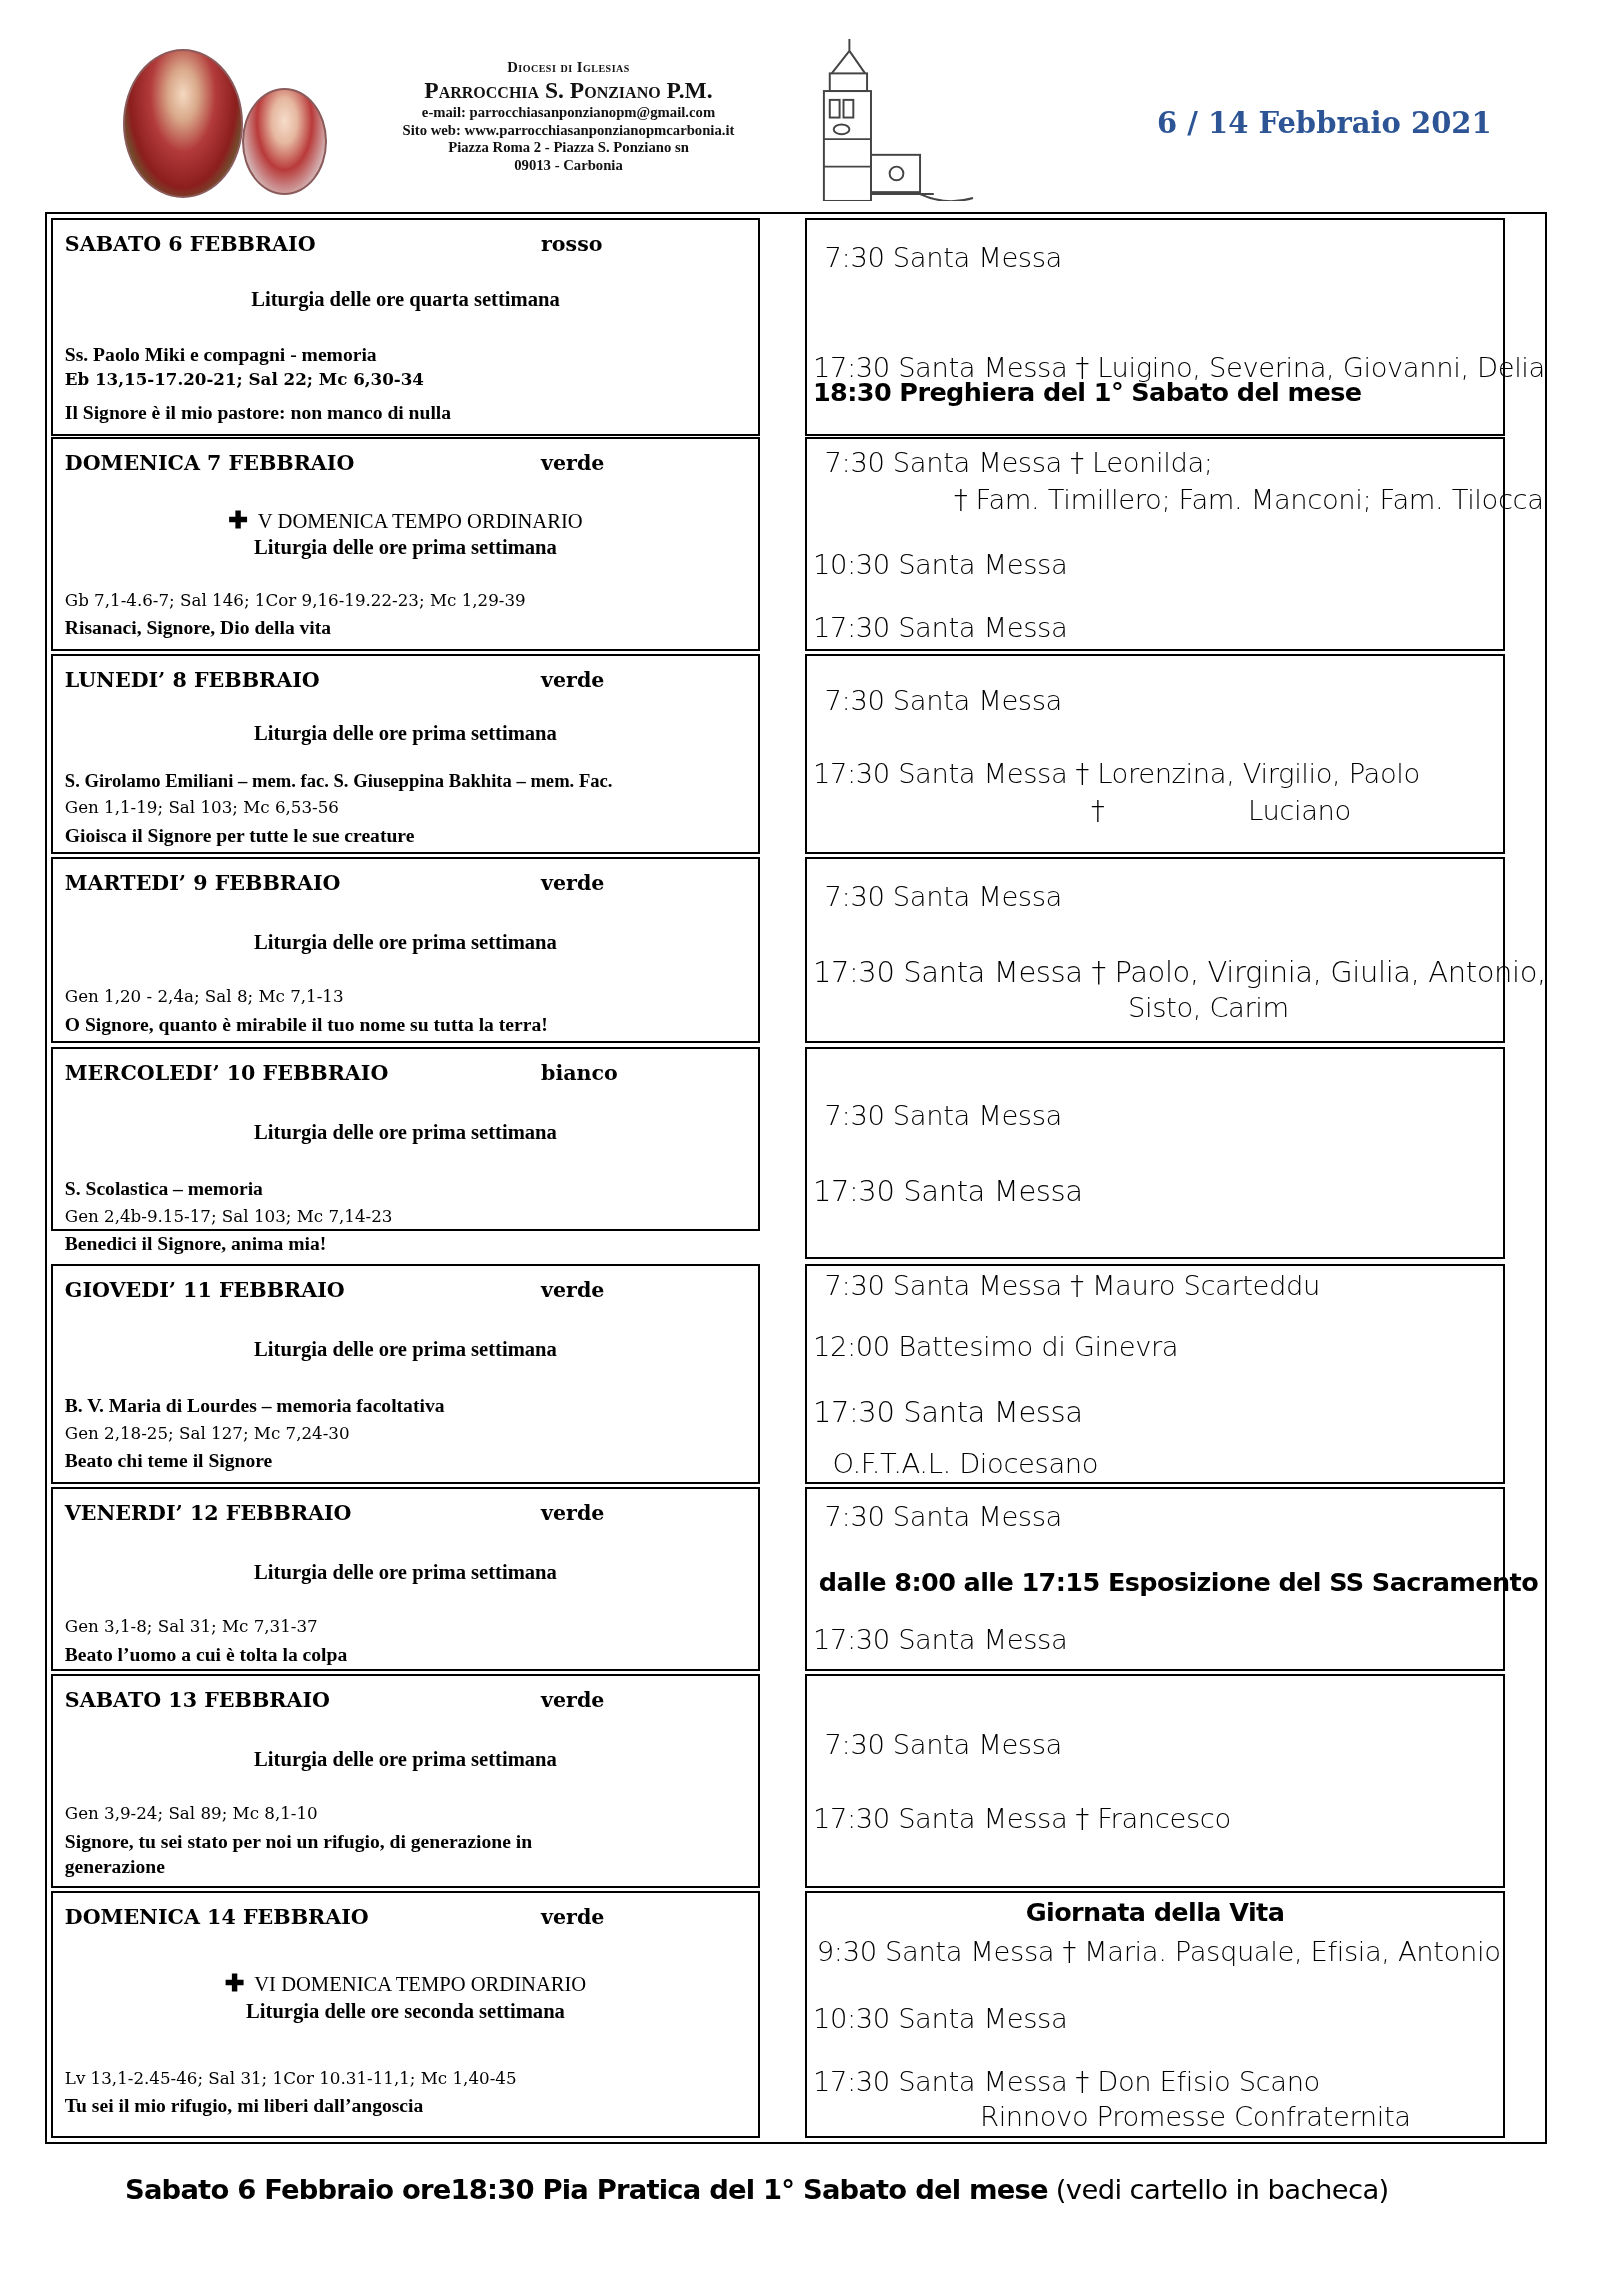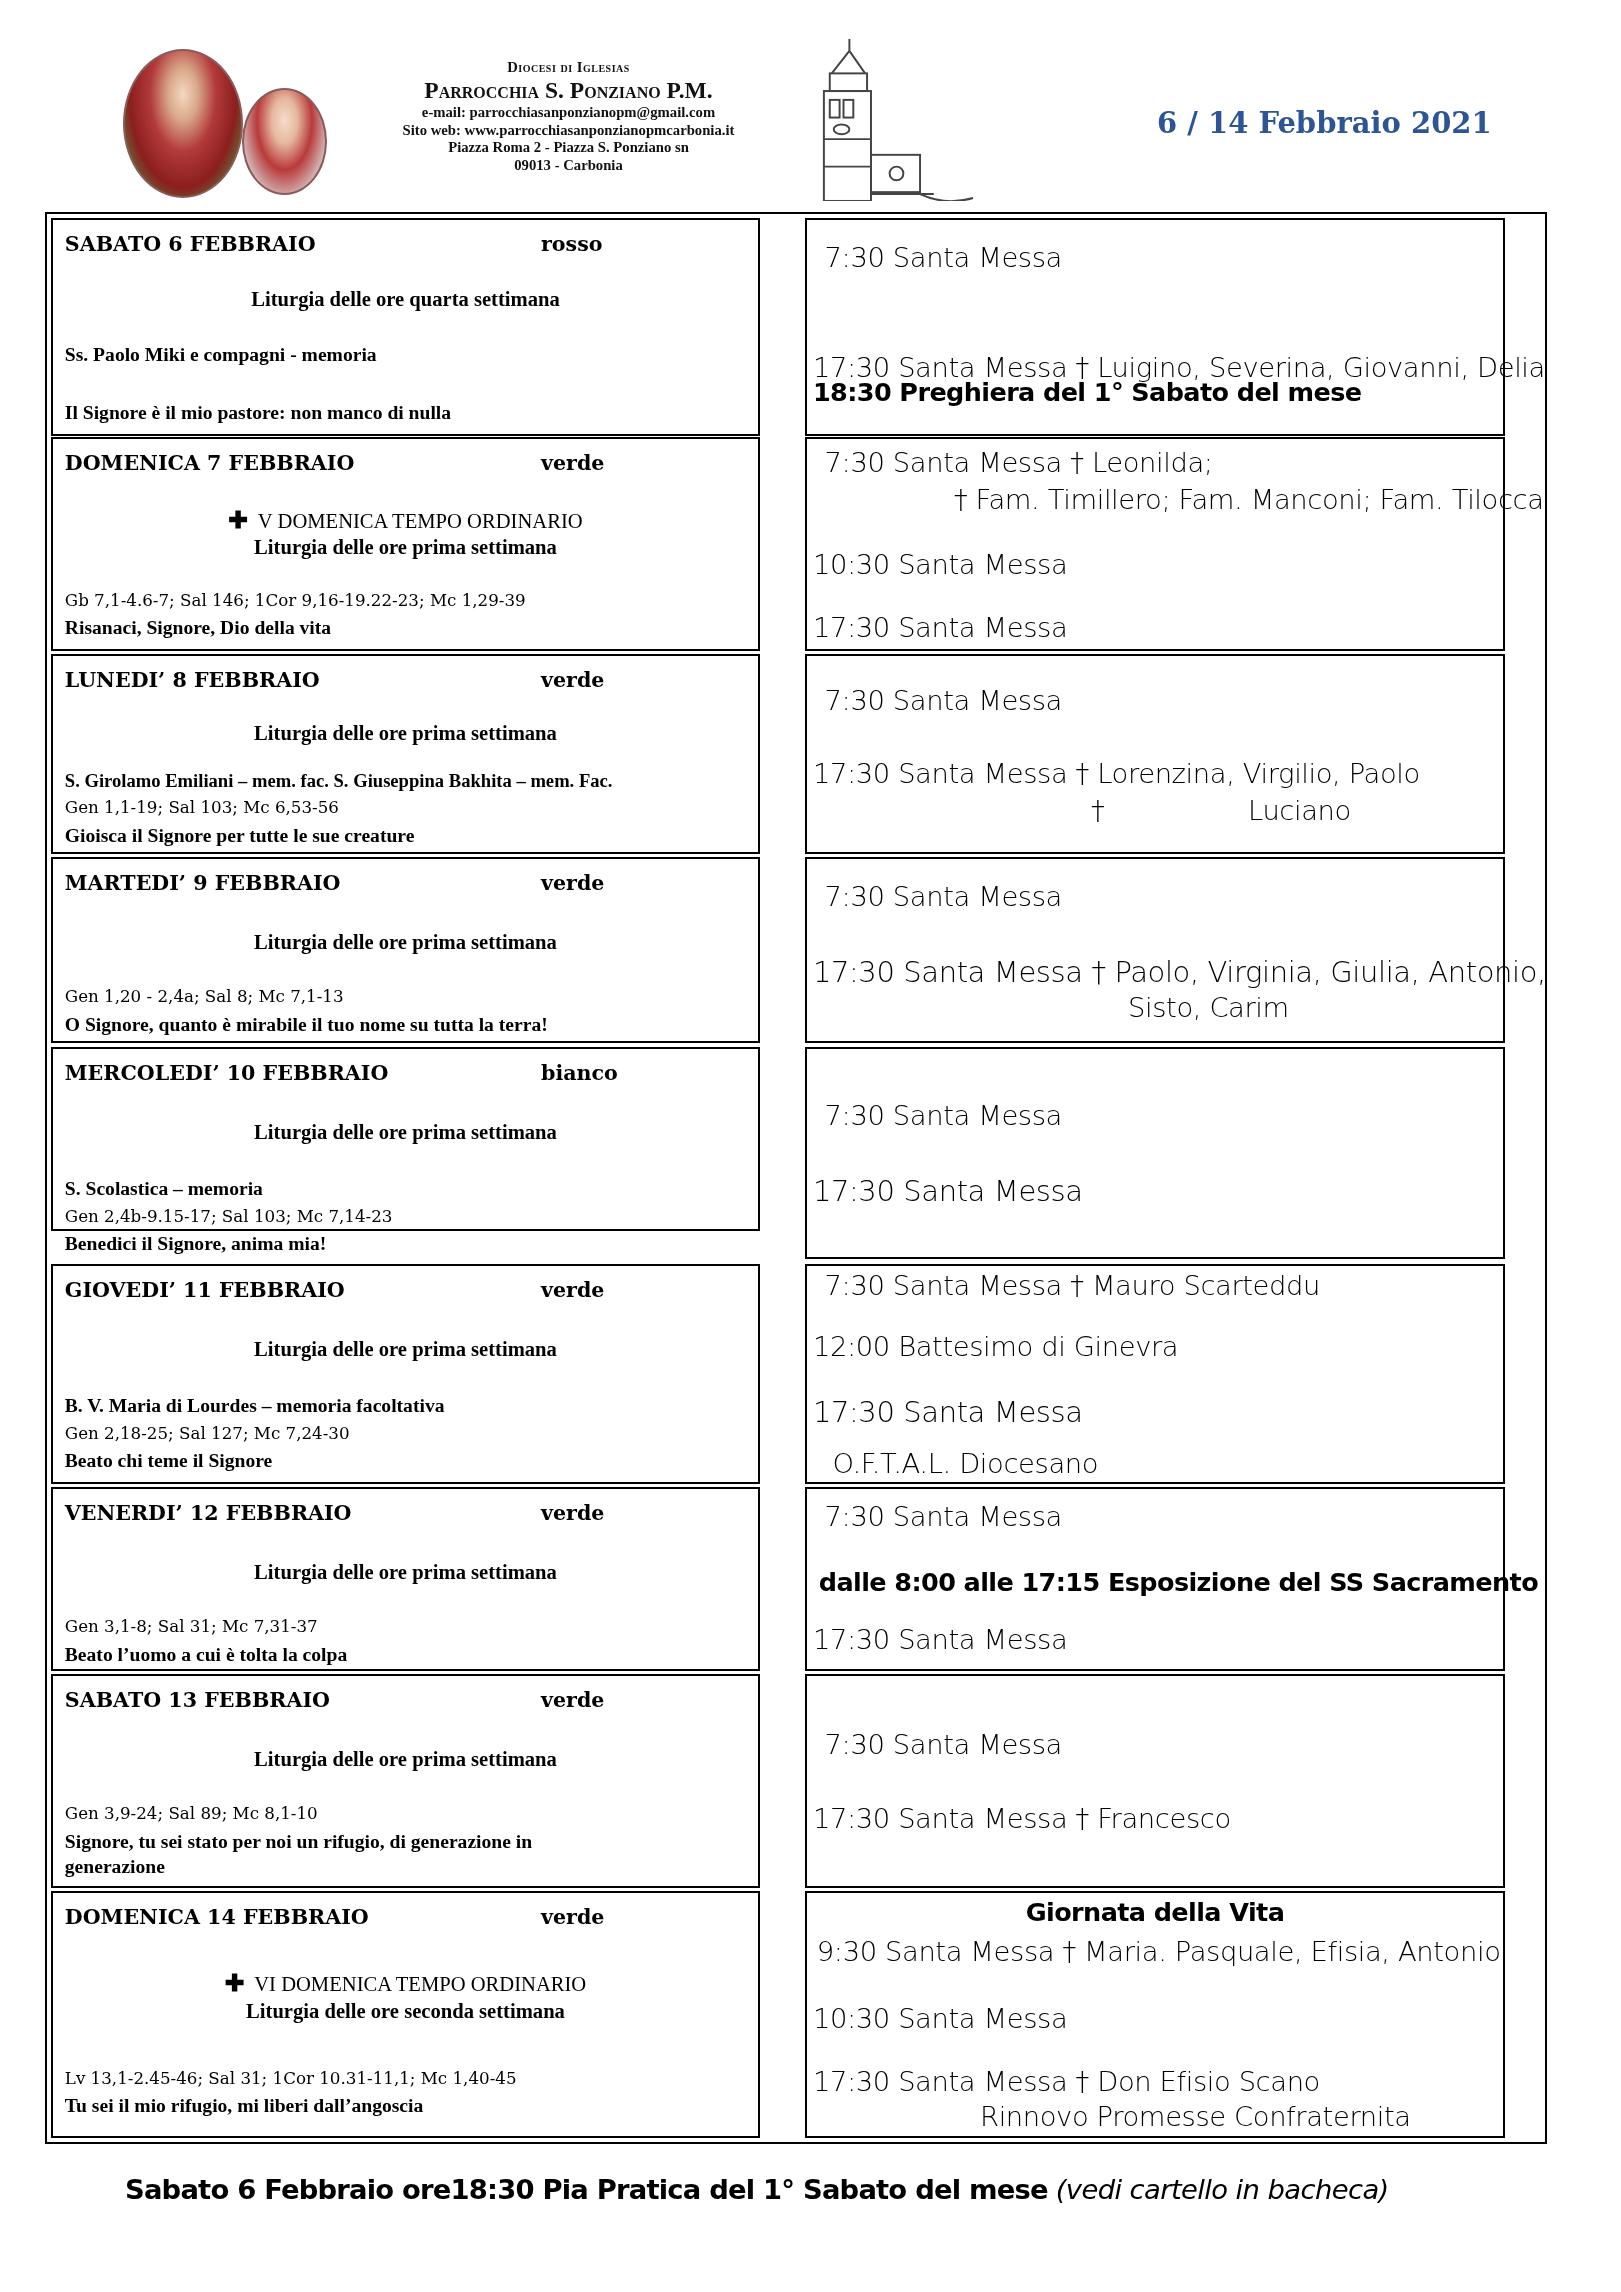--- a/index.html
+++ b/index.html
@@ -33,21 +33,21 @@
   .lc .b { font-weight:bold; }
   .lc .refs { font-family:"DejaVu Serif", serif; font-size:16.7px; }
   .cross { display:inline-block; font-weight:bold; margin-right:9.8px; font-size:23.5px; }
 
   .rc .ev { position:absolute; left:5.9px; font-family:"DejaVu Sans", sans-serif; font-size:27.4px; font-weight:200; white-space:nowrap; letter-spacing:-0.4px; }
   .rc .ev.ind { left:17.6px; }
   .rc .ev.bold { font-weight:bold; letter-spacing:-0.6px; font-size:25.5px; }
 
   .footer { position:absolute; left:125px; top:2174px; font-family:"DejaVu Sans", sans-serif; font-size:27.4px; white-space:nowrap; letter-spacing:-0.8px; }
   .footer .fb { font-weight:bold; }
-  .footer .fn { font-weight:normal; letter-spacing:-0.6px;font-style:italic; }
+  .footer .fn { font-weight:normal; letter-spacing:-0.6px; }
 </style>
 </head>
 <body>
 
 <div class="oval" style="left:123px;top:49px;width:116px;height:145px;"></div>
 <div class="oval small" style="left:242px;top:88px;width:81px;height:103px;"></div>
 
 <div class="hdr-text">
   <div class="dio">Diocesi di Iglesias</div>
   <div class="par">Parrocchia S. Ponziano P.M.</div>
@@ -75,20 +75,21 @@
 
 <div class="date-title">6 / 14 Febbraio 2021</div>
 
 <div class="tbl-outer"></div>
 
 <div class="cell lc" style="top:218px;height:218px;">
   <div class="day">SABATO 6 FEBBRAIO</div>
   <div class="color">rosso</div>
   <div class="center" style="top:67px;"><span>Liturgia delle ore quarta settimana</span></div>
   <div class="line b" style="top:122px;">Ss. Paolo Miki e compagni - memoria</div>
+  <div class="line b refs" style="top:147px;">Eb 13,15-17.20-21; Sal 22; Mc 6,30-34</div>
   <div class="line b" style="top:180px;">Il Signore è il mio pastore: non manco di nulla</div>
 </div>
 <div class="cell rc" style="top:218px;height:218px;">
   <div class="ev ind" style="top:21.6px;">7:30 Santa Messa</div>
   <div class="ev" style="top:88px;margin-top:44px;">17:30 Santa Messa † Luigino, Severina, Giovanni, Delia</div>
   <div class="ev bold" style="top:157px;">18:30 Preghiera del 1° Sabato del mese</div>
 </div>
 
 <div class="cell lc" style="top:437px;height:214px;">
   <div class="day">DOMENICA 7 FEBBRAIO</div>

